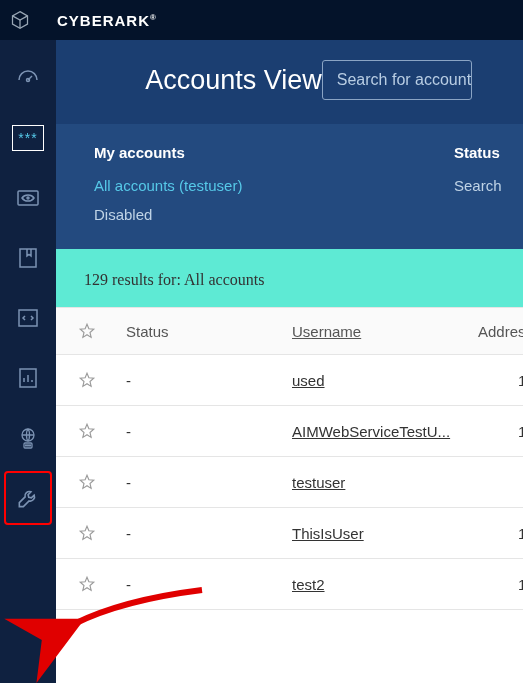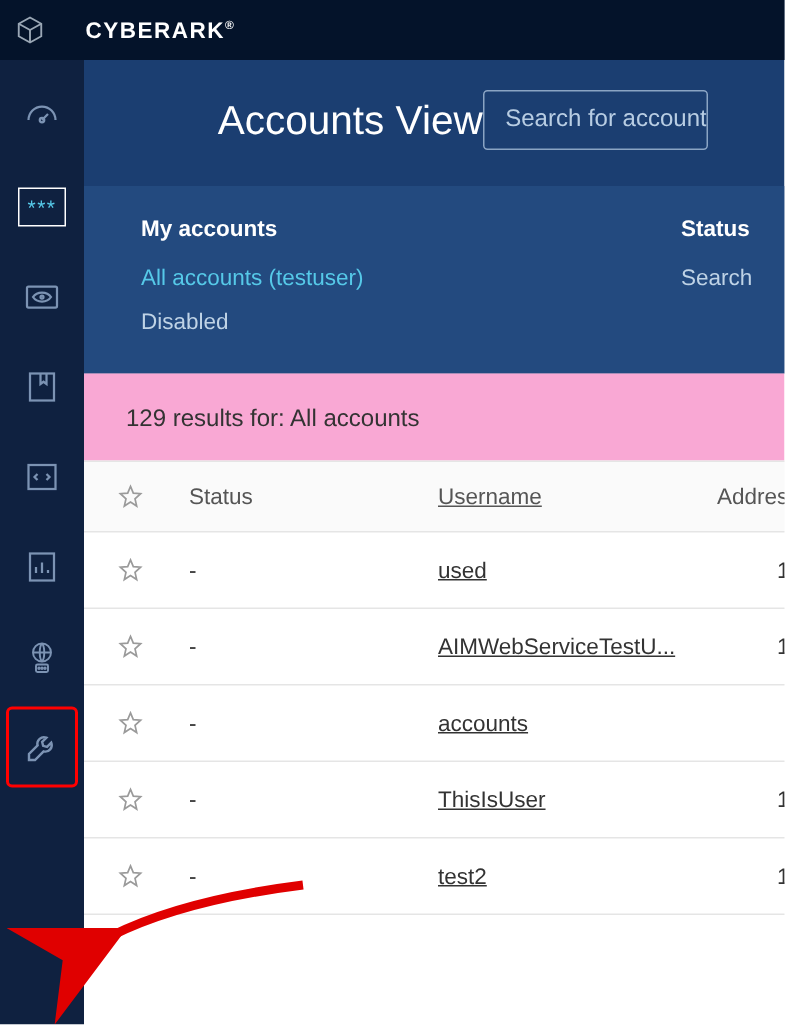--- a/index.html
+++ b/index.html
@@ -40,21 +40,21 @@
   .page-title{color:#fff;font-size:27px;font-weight:400;}
   .search{border:1px solid #8aa4c4;background:transparent;color:#b8cde3;font-size:16px;padding:10px 14px;border-radius:3px;width:120px;min-width:0;white-space:nowrap;overflow:hidden;}
   
   .filters{background:var(--filter-bg);padding:20px 0 26px 38px;display:flex;color:var(--text-muted);}
   .filter-col{display:flex;flex-direction:column;gap:12px;}
   .filter-col.first{width:360px;}
   .filter-head{color:#fff;font-weight:600;font-size:15px;margin-bottom:4px;}
   .filter-link{color:var(--text-muted);font-size:15px;cursor:pointer;white-space:nowrap;}
   .filter-link.active{color:var(--accent);}
   
-  .results-bar{padding:22px 0 18px 28px;font-size:16px;color:#333;background:#f9a8d4;}
+  .results-bar{padding:22px 0 18px 28px;font-size:16px;color:#333;background:#5eead4;font-family:Liberation Serif, serif;}
   .table{width:100%;border-collapse:collapse;table-layout:fixed;}
   .table th{background:var(--col-header-bg);border-top:1px solid var(--row-border);border-bottom:1px solid var(--row-border);font-weight:400;color:#555;text-align:left;padding:14px 8px;font-size:15px;white-space:nowrap;overflow:hidden;text-overflow:ellipsis;}
   .table td{border-bottom:1px solid var(--row-border);padding:16px 8px;font-size:15px;color:#333;white-space:nowrap;overflow:hidden;text-overflow:ellipsis;}
   .col-star{width:46px;text-align:center;}
   .col-status{width:150px;}
   .col-user{width:170px;text-decoration:underline;}
   .col-addr{width:90px;text-align:right;padding-right:0!important;}
   .star-icon{color:var(--star);}
   .star-icon svg{width:18px;height:18px;display:block;margin:0 auto;}
   
@@ -197,21 +197,21 @@
               </svg></span></td>
         <td class="col-status">-</td>
         <td class="col-user">AIMWebServiceTestU...</td>
         <td class="col-addr">10.10.1</td>
       </tr>
       <tr>
         <td class="col-star"><span class="star-icon"><svg viewBox="0 0 24 24" fill="none" stroke="currentColor" stroke-width="1.5">
                 <polygon points="12 3 14.5 9 21 9.5 16 14 17.5 20.5 12 17 6.5 20.5 8 14 3 9.5 9.5 9 12 3"></polygon>
               </svg></span></td>
         <td class="col-status">-</td>
-        <td class="col-user">accounts</td>
+        <td class="col-user">testuser</td>
         <td class="col-addr"></td>
       </tr>
       <tr>
         <td class="col-star"><span class="star-icon"><svg viewBox="0 0 24 24" fill="none" stroke="currentColor" stroke-width="1.5">
                 <polygon points="12 3 14.5 9 21 9.5 16 14 17.5 20.5 12 17 6.5 20.5 8 14 3 9.5 9.5 9 12 3"></polygon>
               </svg></span></td>
         <td class="col-status">-</td>
         <td class="col-user">ThisIsUser</td>
         <td class="col-addr">10.10.0</td>
       </tr>

